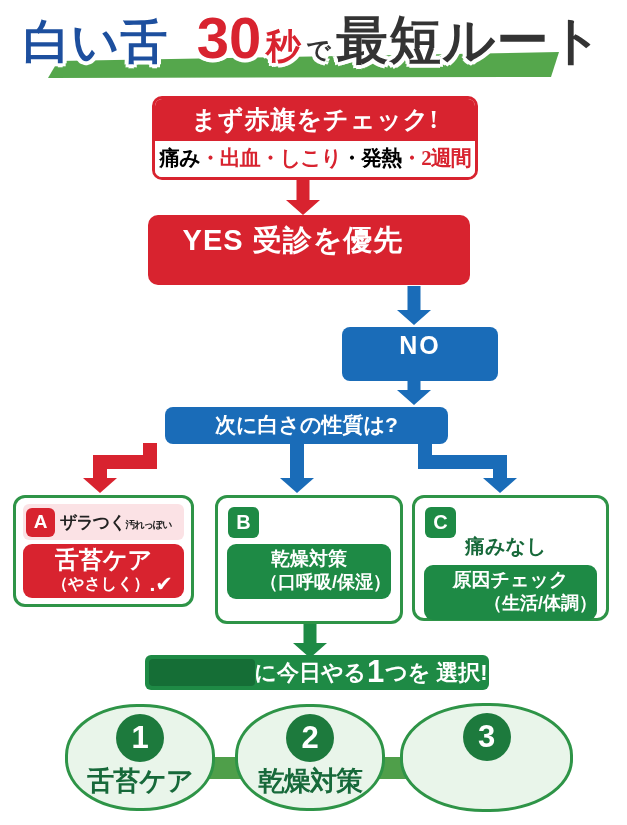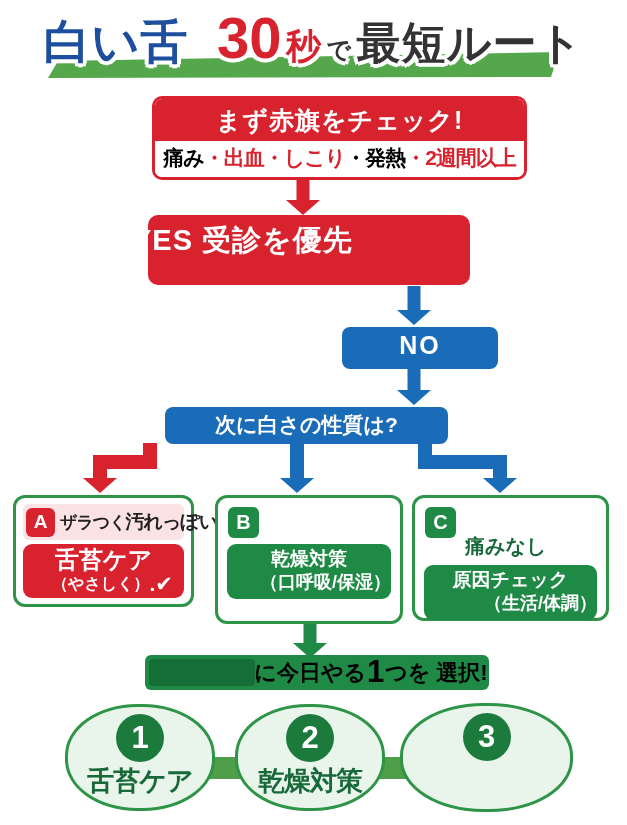--- a/index.html
+++ b/index.html
@@ -9,71 +9,71 @@
   .overlay { position:absolute; left:0; top:0; width:627px; height:825px; z-index:0; pointer-events:none; }
 
   
   .title { position:absolute; left:0; top:4px; width:627px; text-align:center; white-space:nowrap; z-index:2; }
   .title span { display:inline-block; vertical-align:baseline; font-weight:bold;
     text-shadow:-3px -3px 0 #fff,3px -3px 0 #fff,-3px 3px 0 #fff,3px 3px 0 #fff,0 -4px 0 #fff,0 4px 0 #fff,-4px 0 0 #fff,4px 0 0 #fff; }
   .t-tongue { font-size:47px; color:var(--title-blue); letter-spacing:1px; }
   .t-num    { font-size:58px; color:var(--red); margin-left:24px; }
   .t-sec    { font-size:35px; color:var(--red); }
   .t-de     { font-size:24px; color:#333; margin:0 1px; }
-  .t-route  { font-size:44px; color:#333; letter-spacing:1px; }
+  .t-route  { font-size:52px; color:#333; letter-spacing:1px; }
 
   
-  .redflag { position:absolute; left:152px; top:96px; width:375px; border:3px solid var(--red); border-radius:10px; overflow:hidden; background:#fff; z-index:1; }
+  .redflag { position:absolute; left:152px; top:96px; width:326px; border:3px solid var(--red); border-radius:10px; overflow:hidden; background:#fff; z-index:1;font-family:Liberation Serif, serif; }
   .redflag-head { background:var(--red); color:#fff; font-size:25px; text-align:center; line-height:42px; height:42px; letter-spacing:1px; }
   .redflag-body { background:#fff; text-align:center; line-height:34px; height:36px; font-size:21px; letter-spacing:-1px; }
   .seg[data-color="red"]  { color:var(--red); }
   .seg[data-color="dark"] { color:#000000; }
 
   
-  .yesbox { position:absolute; left:148px; top:215px; width:322px; height:70px; background:var(--red); border-radius:10px; color:#fff; text-align:left; z-index:1; }
+  .yesbox { position:absolute; left:148px; top:215px; width:322px; height:70px; background:var(--red); border-radius:10px; color:#fff; text-align:center; z-index:1; }
   .yes-line1 { font-size:29px; margin-top:6px; transform:translateX(-16px); letter-spacing:1px; }
   .yes-line2 { font-size:18px; margin-top:0; transform:translateX(22px); }
 
   
-  .nobox { position:absolute; left:342px; top:327px; width:156px; height:42px; background:var(--blue); border-radius:8px; color:#fff; font-size:25px; text-align:center; line-height:37px; letter-spacing:2px; z-index:1; }
+  .nobox { position:absolute; left:342px; top:327px; width:156px; height:54px; background:var(--blue); border-radius:8px; color:#fff; font-size:25px; text-align:center; line-height:37px; letter-spacing:2px; z-index:1; }
   .qbox  { position:absolute; left:165px; top:407px; width:283px; height:37px; background:var(--blue); border-radius:8px; color:#fff; font-size:21px; text-align:center; line-height:36px; z-index:1; }
 
   
   .card { position:absolute; top:495px; background:#fff; border:3px solid var(--border-green); border-radius:12px; z-index:1; }
   .card-a { left:13px;  width:181px; height:112px; }
   .card-b { left:215px; width:188px; height:129px; }
   .card-c { left:412px; width:197px; height:126px; }
 
   .badge { display:flex; align-items:center; justify-content:center; border-radius:6px; color:#fff; flex:0 0 auto; }
   .badge-red   { background:var(--red);   width:29px; height:29px; font-size:19px; }
   .badge-green { background:var(--green); width:31px; height:31px; font-size:20px; }
 
   .card-a-head { margin:6px 7px 4px 7px; background:var(--pink); border-radius:6px; height:36px; display:flex; align-items:center; padding:0 3px; gap:5px; }
   .card-a-title { color:#222; white-space:nowrap; letter-spacing:-1px; }
   .card-a-title .big { font-size:17px; }
-  .card-a-title .small { font-size:19px; }
+  .card-a-title .small { font-size:10px; }
 
   .card-head { display:flex; align-items:flex-start; padding:9px 10px 0 10px; gap:9px; }
   .card-title { font-size:20px; line-height:26px; letter-spacing:0; }
   .card-title[data-color="dark"]  { color:#222; }
   .card-title[data-color="green"] { color:var(--label-green); }
 
   .action { border-radius:9px; text-align:center; color:#fff; }
   .action-red   { margin:2px 7px 0 7px; background:var(--red); padding:2px 0 5px 0; }
   .action-green { margin:6px 9px 0 9px; background:var(--green); padding:3px 0 6px 0; }
   .action-l1 { font-size:24px; line-height:28px; }
   .action-l2 { font-size:16px; line-height:19px;margin-left:18px; }
   .action-green .action-l1 { font-size:19px; line-height:24px; }
   .action-green .action-l2 { font-size:18px; line-height:22px;text-align:right; }
   .check { font-size:21px; vertical-align:-2px; }
 
   
   .selectbar { position:absolute; left:145px; top:655px; width:344px; height:35px; background:var(--green); border-radius:6px; z-index:1; }
   .bar-inset { position:absolute; left:4px; top:4px; bottom:4px; width:106px; background:var(--bar-inset); border-radius:4px; }
-  .bar-text { position:absolute; left:112px; top:0; height:35px; width:228px; display:flex; align-items:center; justify-content:center; color:#000000; white-space:nowrap; }
+  .bar-text { position:absolute; left:112px; top:0; height:35px; width:228px; display:flex; align-items:center; justify-content:center; color:#ffffff; white-space:nowrap; }
   .bar-pre, .bar-post { font-size:22px; }
   .bar-num { font-size:31px; margin:0 1px; position:relative; top:-1px; }
 
   
   .blob { position:absolute; background:var(--light-green); border:3px solid var(--border-green); border-radius:48%; display:flex; flex-direction:column; align-items:center; z-index:1; }
   .blob-1 { left:65px;  top:704px; width:150px; height:107px; }
   .blob-2 { left:235px; top:704px; width:150px; height:107px; }
   .blob-3 { left:400px; top:703px; width:173px; height:109px; }
   .step-circle { width:48px; height:48px; border-radius:50%; background:var(--circle-green); color:#fff; font-size:31px; display:flex; align-items:center; justify-content:center; margin-top:7px; }
   .step-label { font-size:27px; color:var(--label-green); margin-top:1px; white-space:nowrap; letter-spacing:-1px; }

